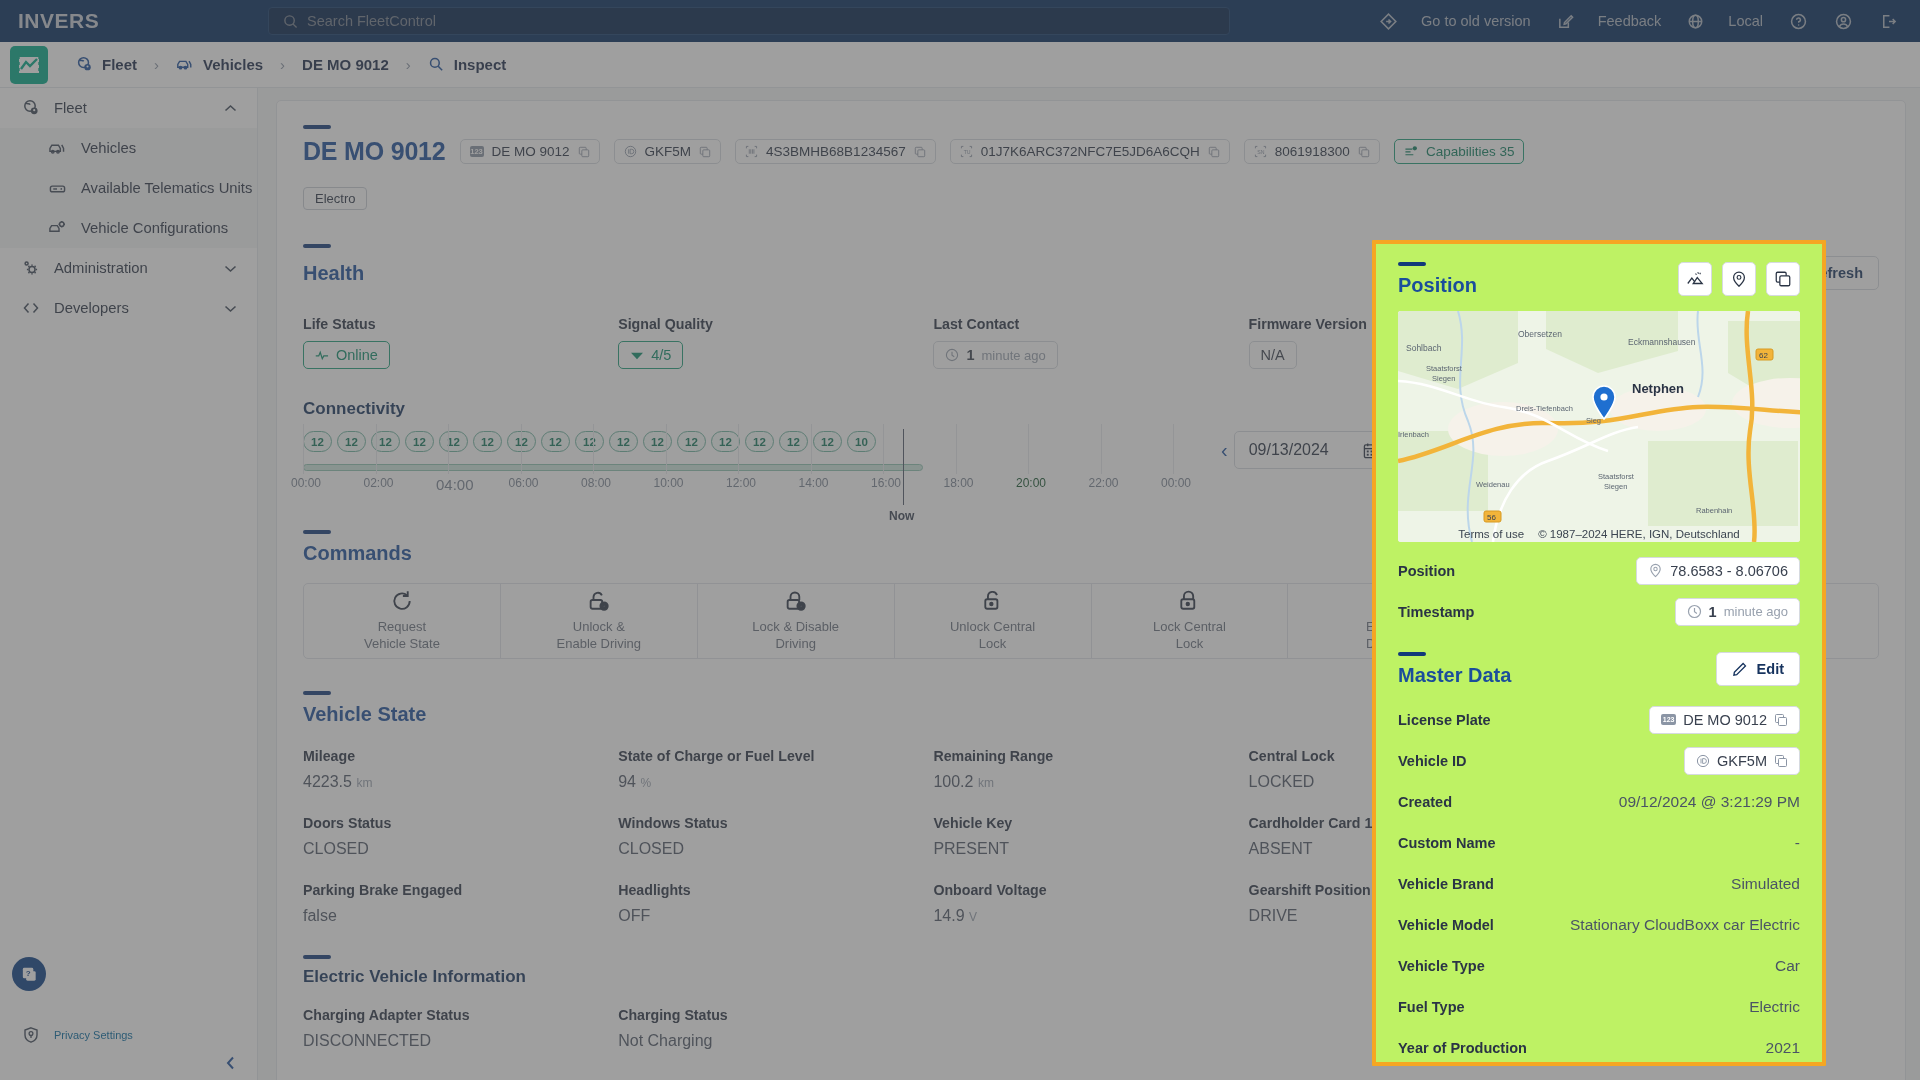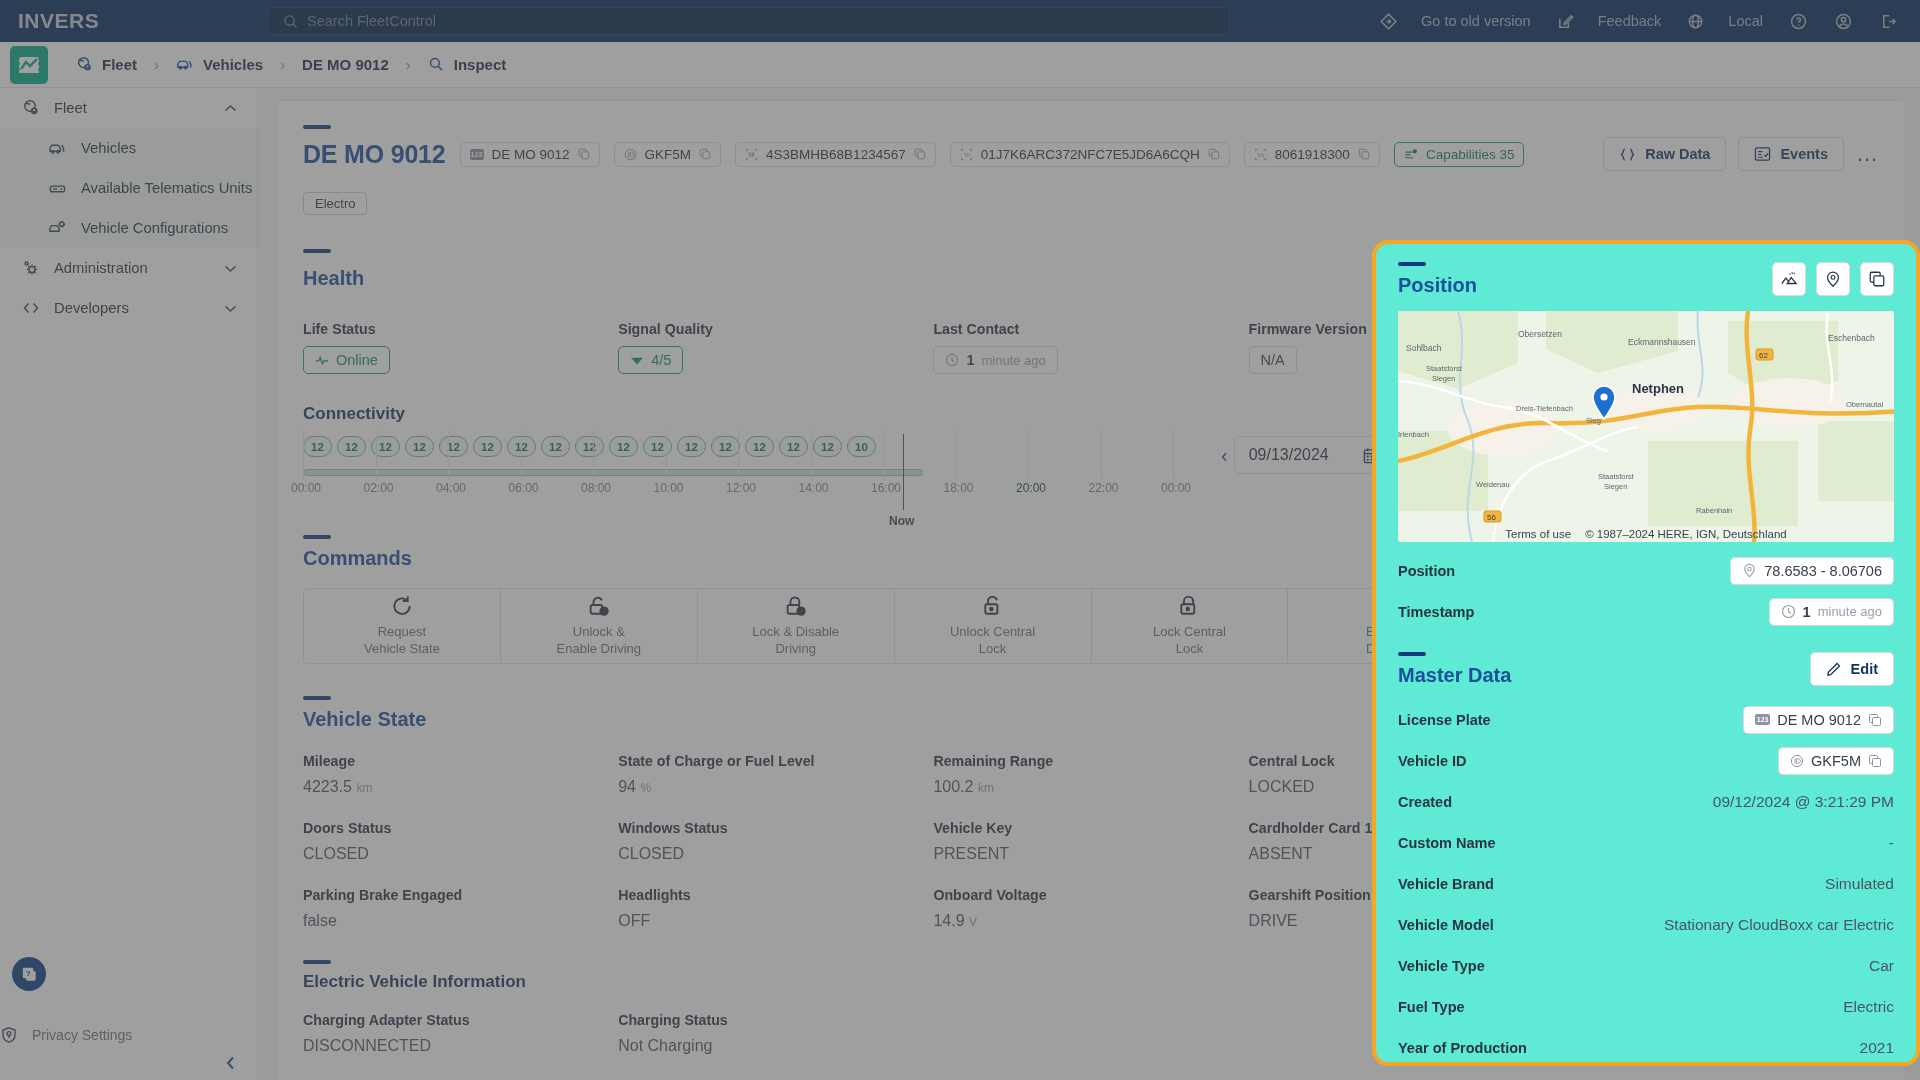--- a/index.html
+++ b/index.html
@@ -62,22 +62,22 @@
     display: flex; align-items: center; height: 40px; padding-left: 22px;
     gap: 14px; color: #2a3445; font-size: 14.8px; cursor: pointer;
   }
   .navitem.group { color: #2a3445; }
   .navitem.sub { padding-left: 48px; }
   .navitem .chev { margin-left: auto; margin-right: 20px; }
   .navitem svg { stroke: #3c4758; fill: none; stroke-width: 1.5; }
   .navgroup-children { background: #f4f5f7; }
   .privacy {
     position: absolute; bottom: 36px; left: 0; width: 100%;
-    display: flex; align-items: center; gap: 14px; 
-    color: #737373; font-size: 14px; cursor: pointer;
+    display: flex; align-items: center; gap: 14px; padding-left: 22px;
+    color: #0369a1; font-size: 11px; cursor: pointer;
   }
   .helpbtn {
     position: absolute; bottom: 89px; left: 12px;
     width: 34px; height: 34px; border-radius: 50%; background: #0a3f86;
     display: flex; align-items: center; justify-content: center; cursor: pointer;
   }
   .collapse { position: absolute; bottom: 5px; right: 18px; cursor: pointer; }
 
   
   .main {
@@ -139,22 +139,22 @@
   .cmd {
     flex: 1; height: 74px; border-right: 1px solid #e0e3e8;
     display: flex; flex-direction: column; align-items: center; justify-content: center; gap: 8px;
     color: #69717f; font-size: 13px; text-align: center; line-height: 1.25; cursor: pointer;
   }
   .cmd:last-child { border-right: none; }
   .cmd svg { stroke: #2a3445; fill: none; stroke-width: 1.6; }
 
   
   .rightpanel {
-    position: absolute; top: 240px; left: 1372px; width: 548px; height: 826px;
-    background: #5eead4; border: 4px solid #f5a623; border-radius: 16px;
+    position: absolute; top: 240px; left: 1372px; width: 454px; height: 826px;
+    background: #bef264; border: 4px solid #f5a623; border-radius: 1px;
     z-index: 600; overflow: hidden; padding: 18px 22px 0 22px;
   }
   .rp-head { display: flex; align-items: flex-start; }
   .iconbtn {
     width: 34px; height: 34px; border: 1px solid #d6dae0; border-radius: 5px;
     display: flex; align-items: center; justify-content: center; background: #fff; cursor: pointer;
   }
   .iconbtn svg { stroke: #2a3445; fill: none; stroke-width: 1.6; }
   .maparea {
     position: relative; margin-top: 14px; height: 231px; border-radius: 3px;
@@ -427,38 +427,20 @@
         </div>
 
         <div class="chip green">
           <svg width="14" height="13" viewBox="0 0 15 14">
             <path d="M1.5 4.5 H9 M1.5 7.5 H7 M1.5 10.5 H10" stroke="#0e7f61" stroke-width="1.3"></path>
             <circle cx="11.6" cy="3.6" r="2.3" fill="#0e7f61" stroke="none"></circle>
           </svg>
           <span>Capabilities 35</span>
         </div>
 
-        <div class="hdrbtns">
-          <div class="btn">
-            <svg width="17" height="15" viewBox="0 0 18 16">
-              <path d="M6.2 2 C4.4 2 4.8 6.4 2.7 8 4.8 9.6 4.4 14 6.2 14" stroke="#16335e" fill="none" stroke-width="1.5"></path>
-              <path d="M11.8 2 C13.6 2 13.2 6.4 15.3 8 13.2 9.6 13.6 14 11.8 14" stroke="#16335e" fill="none" stroke-width="1.5"></path>
-            </svg>
-            <span>Raw Data</span>
-          </div>
-          <div class="btn">
-            <svg width="17" height="16" viewBox="0 0 18 17">
-              <rect x="1.5" y="2" width="15" height="13" rx="1.5" stroke="#16335e" fill="none" stroke-width="1.4"></rect>
-              <path d="M4.3 6 H9 M4.3 9 H8 M4.3 12 H9.5" stroke="#16335e" stroke-width="1.2"></path>
-              <path d="M11 9.4 L12.5 11 L15 7.6" stroke="#16335e" fill="none" stroke-width="1.4"></path>
-            </svg>
-            <span>Events</span>
-          </div>
-          <div class="dots">…</div>
-        </div>
       </div>
       <div class="tagrow">
         <span class="tag">Electro</span>
       </div>
     </div>
 
     <div style="margin-top:34px">
       <div class="tickline"></div>
       <div style="display:flex;align-items:center">
         <div class="secttl">Health</div>
@@ -532,21 +514,21 @@
                 <div class="bub">12</div>
                 <div class="bub">12</div>
                 <div class="bub">10</div>
               </div>
           <div class="connbar" style="width:620px"></div>
           <div style="position:relative;height:20px;margin-top:5px" id="axis">
                 <span style="position: absolute; left: 0px; top: 0px; font-size: 12px; color: rgb(123, 133, 148); white-space: nowrap; transform: translateX(-12px);">00:00</span>
                 <div style="position: absolute; left: 0px; top: -52px; width: 1px; height: 50px; background: rgb(230, 233, 237);"></div>
                 <span style="position: absolute; left: 72.5px; top: 0px; font-size: 12px; color: rgb(123, 133, 148); white-space: nowrap; transform: translateX(-12px);">02:00</span>
                 <div style="position: absolute; left: 72.5px; top: -52px; width: 1px; height: 50px; background: rgb(230, 233, 237);"></div>
-                <span style="position: absolute; left: 145px; top: 0px; font-size: 12px; color: rgb(123, 133, 148); white-space: nowrap; transform: translateX(-12px);">04:00</span>
+                <span style="position: absolute; left: 145px; top: 0px; font-size: 15px; color: rgb(123, 133, 148); white-space: nowrap; transform: translateX(-12px);">04:00</span>
                 <div style="position: absolute; left: 145px; top: -52px; width: 1px; height: 50px; background: rgb(230, 233, 237);"></div>
                 <span style="position: absolute; left: 217.5px; top: 0px; font-size: 12px; color: rgb(123, 133, 148); white-space: nowrap; transform: translateX(-12px);">06:00</span>
                 <div style="position: absolute; left: 217.5px; top: -52px; width: 1px; height: 50px; background: rgb(230, 233, 237);"></div>
                 <span style="position: absolute; left: 290px; top: 0px; font-size: 12px; color: rgb(123, 133, 148); white-space: nowrap; transform: translateX(-12px);">08:00</span>
                 <div style="position: absolute; left: 290px; top: -52px; width: 1px; height: 50px; background: rgb(230, 233, 237);"></div>
                 <span style="position: absolute; left: 362.5px; top: 0px; font-size: 12px; color: rgb(123, 133, 148); white-space: nowrap; transform: translateX(-12px);">10:00</span>
                 <div style="position: absolute; left: 362.5px; top: -52px; width: 1px; height: 50px; background: rgb(230, 233, 237);"></div>
                 <span style="position: absolute; left: 435px; top: 0px; font-size: 12px; color: rgb(123, 133, 148); white-space: nowrap; transform: translateX(-12px);">12:00</span>
                 <div style="position: absolute; left: 435px; top: -52px; width: 1px; height: 50px; background: rgb(230, 233, 237);"></div>
                 <span style="position: absolute; left: 507.5px; top: 0px; font-size: 12px; color: rgb(123, 133, 148); white-space: nowrap; transform: translateX(-12px);">14:00</span>

